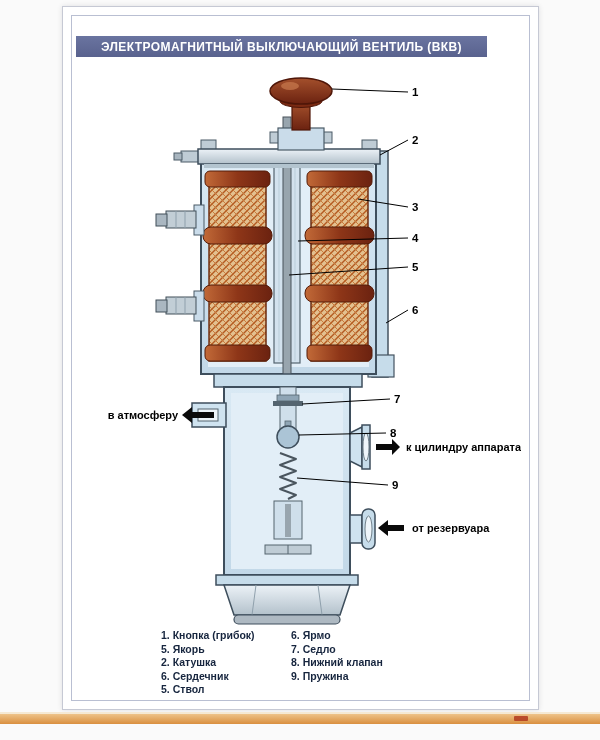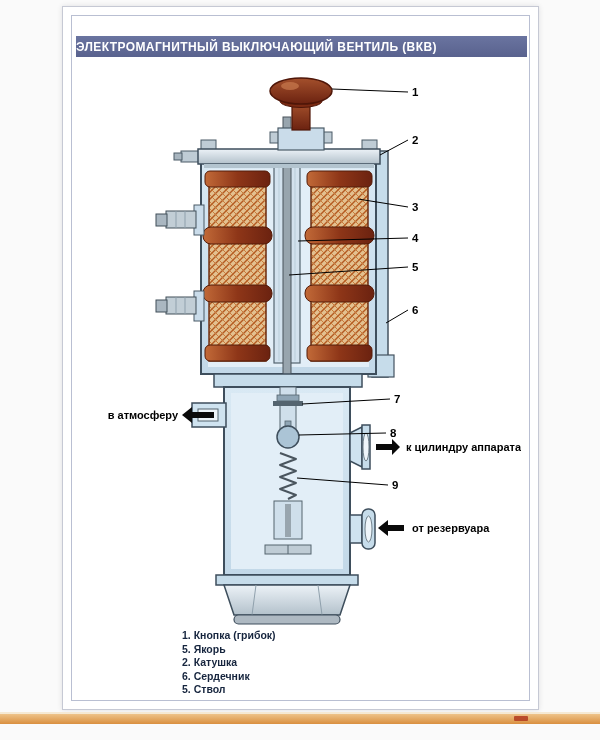--- a/index.html
+++ b/index.html
@@ -15,34 +15,34 @@
     background:#ffffff;
     border:1px solid #c6c9d4;
     box-shadow:0 0 5px rgba(60,60,80,.14);
   }
   .inner-frame {
     position:absolute; left:8px; top:8px; right:8px; bottom:8px;
     border:1px solid #b9bfd2;
     pointer-events:none;
   }
   .title-bar {
-    position:absolute; left:13px; top:29px; width:451px; height:21px;
+    position:absolute; left:13px; top:29px; width:411px; height:21px;
     background:linear-gradient(#6a74a0,#59628e);
-    display:flex; align-items:center; justify-content:flex-start;
+    display:flex; align-items:center; justify-content:center;
   }
   .title-bar span {
     color:#ffffff; font-size:12px; font-weight:bold; letter-spacing:.4px;
     white-space:nowrap;
   }
   .diagram { position:absolute; left:23px; top:64px; }
   .diagram text { font-family:"Liberation Sans", sans-serif; }
   .callout { font-size:11.5px; font-weight:bold; fill:#000; }
   .flow-label { font-size:11px; font-weight:bold; fill:#000; }
   .legend {
-    position:absolute; left:119px; top:622px;
+    position:absolute; left:98px; top:622px;
     display:flex;
   }
   .legend-col { display:flex; flex-direction:column; }
   .legend-col.first { width:130px; }
   .legend-item {
     font-size:10.5px; font-weight:bold; color:#16253e; line-height:13.5px;
     white-space:nowrap;
   }
   .bottom-band {
     position:absolute; left:0; top:712px; width:600px; height:12px;
@@ -246,17 +246,23 @@
   </svg>
 
   <div class="legend">
     <div class="legend-col first">
       <div class="legend-item">1. Кнопка (грибок)</div>
       <div class="legend-item">5. Якорь</div>
       <div class="legend-item">2. Катушка</div>
       <div class="legend-item">6. Сердечник</div>
       <div class="legend-item">5. Ствол</div>
     </div>
+    <div class="legend-col">
+      <div class="legend-item">6. Ярмо</div>
+      <div class="legend-item">7. Седло</div>
+      <div class="legend-item">8. Нижний клапан</div>
+      <div class="legend-item">9. Пружина</div>
+    </div>
   </div>
 </div>
 
 <div class="bottom-band"></div>
 <div class="publisher-mark"></div>
 
 </body></html>

